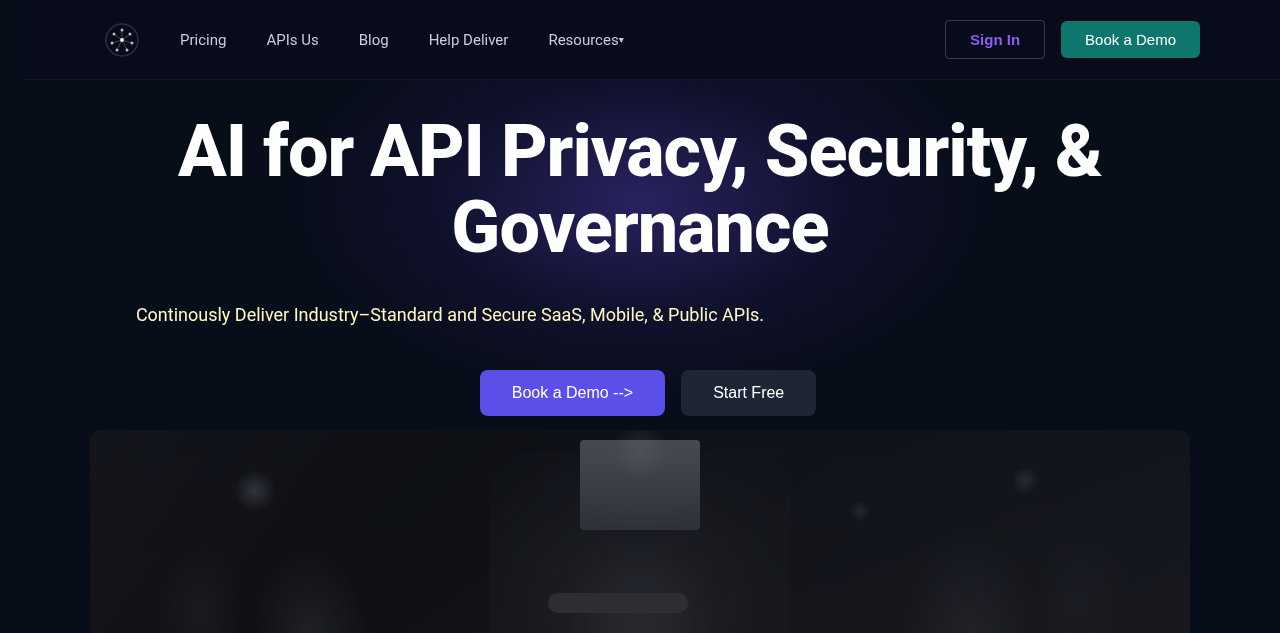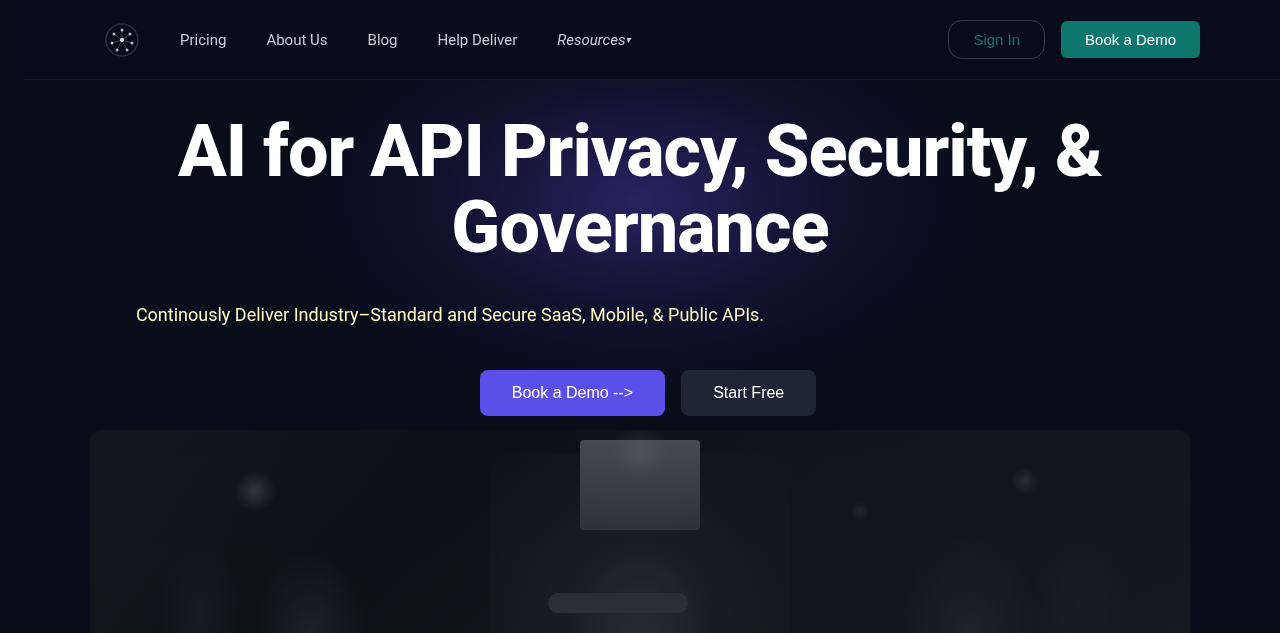--- a/index.html
+++ b/index.html
@@ -62,43 +62,42 @@
       text-decoration: none;
       font-size: 15px;
       font-weight: 400;
       cursor: pointer;
     }
 
     .nav-link-resources {
       display: flex;
       align-items: center;
       gap: 0;
-      font-style: italic;
     }
 
     .chevron-down {
       font-size: 10px;
       color: #c8cdd8;
     }
 
     .navbar-right {
       display: flex;
       align-items: center;
       gap: 16px;
     }
 
     .sign-in-btn {
       background: transparent;
       border: 1px solid rgba(255,255,255,0.2);
-      color: #0f766e;
+      color: #8b5cf6;
       padding: 10px 24px;
-      border-radius: 14px;
+      border-radius: 4px;
       font-size: 15px;
       cursor: pointer;
-      font-weight: 400;
+      font-weight: 700;
     }
 
     .book-demo-btn-nav {
       background: #0f766e;
       border: none;
       color: #ffffff;
       padding: 10px 24px;
       border-radius: 6px;
       font-size: 15px;
       cursor: pointer;
@@ -298,21 +297,21 @@
         <line x1="18" y1="18" x2="28" y2="21" stroke="rgba(255,255,255,0.3)" stroke-width="0.8"></line>
         <line x1="18" y1="18" x2="23" y2="28" stroke="rgba(255,255,255,0.3)" stroke-width="0.8"></line>
         <line x1="18" y1="18" x2="13" y2="28" stroke="rgba(255,255,255,0.3)" stroke-width="0.8"></line>
         <line x1="18" y1="18" x2="8" y2="21" stroke="rgba(255,255,255,0.3)" stroke-width="0.8"></line>
         <line x1="18" y1="18" x2="10" y2="12" stroke="rgba(255,255,255,0.3)" stroke-width="0.8"></line>
       </svg>
     </div>
 
     <div class="nav-links">
       <a class="nav-link">Pricing</a>
-      <a class="nav-link">About Us</a>
+      <a class="nav-link">APIs Us</a>
       <a class="nav-link">Blog</a>
       <a class="nav-link">Help Deliver</a>
       <div class="nav-link nav-link-resources">
         <span>Resources</span>
         <span class="chevron-down">▾</span>
       </div>
     </div>
   </div>
 
   <div class="navbar-right">

